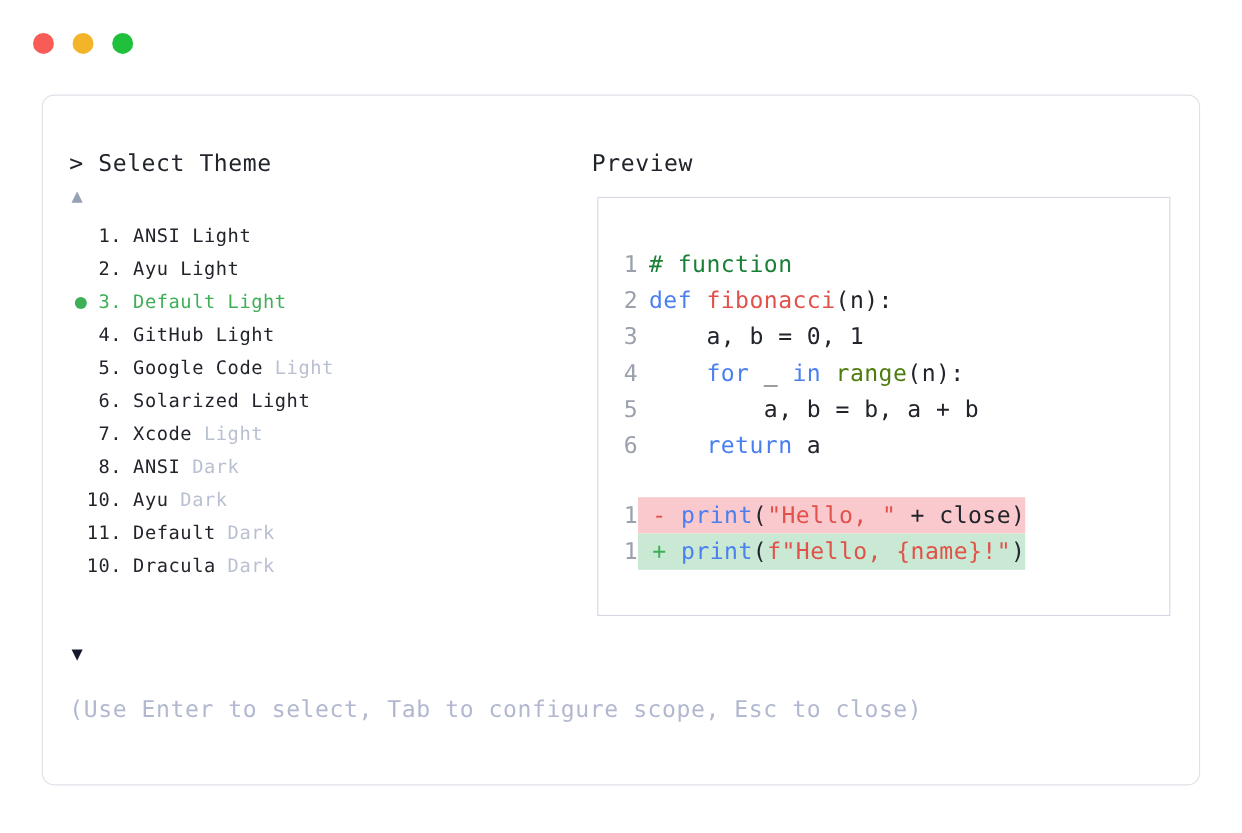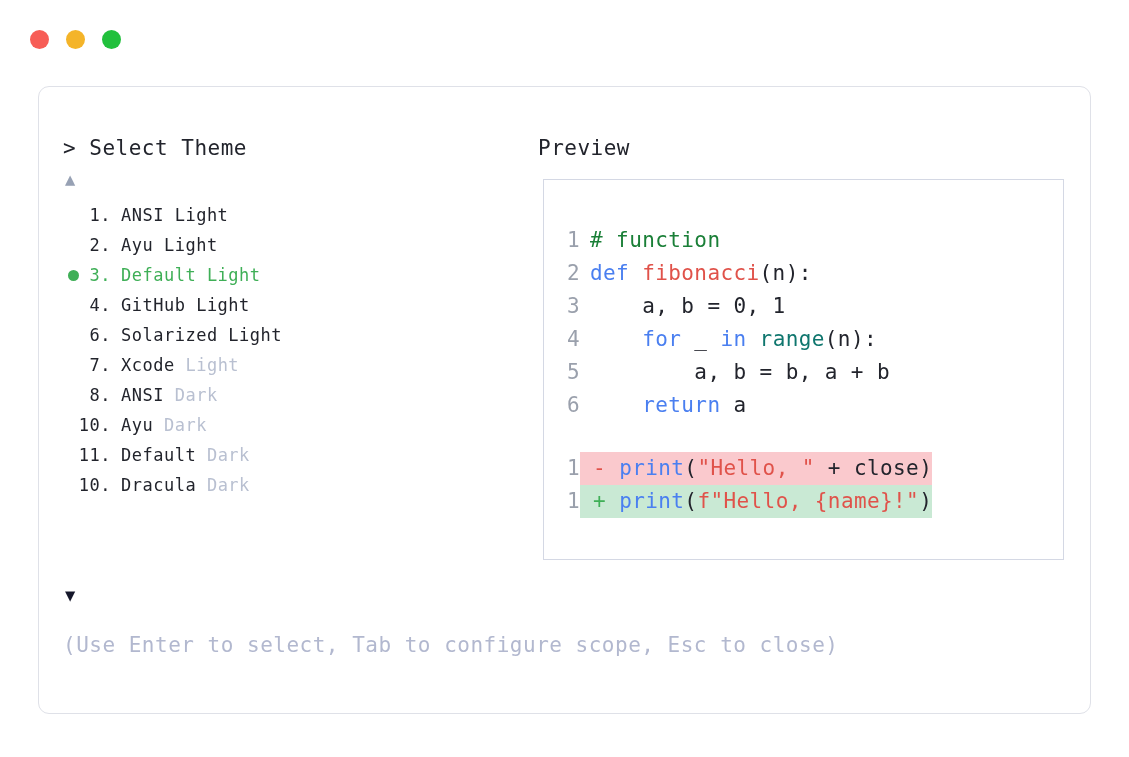--- a/index.html
+++ b/index.html
@@ -184,21 +184,21 @@
   }
   .diff-del .diff-bg { background: #fac9cd; }
   .diff-add .diff-bg { background: #c9e9d4; }
   .diff-sign-del { color: #e0524a; }
   .diff-sign-add { color: #3faf57; }
 
   
   .tok-comment { color: #1a7f37; }
   .tok-kw      { color: #4a7ff0; }
   .tok-fn      { color: #e0524a; }
-  .tok-builtin { color: #0f766e; }
+  .tok-builtin { color: #4d7c0f; }
   .tok-str     { color: #e0524a; }
   .tok-plain   { color: #22242c; }
   .tok-punc    { color: #22242c; }
 </style>
 </head>
 <body>
 
 <div class="window">
 
   <div class="titlebar">
@@ -213,20 +213,21 @@
 
       <div class="prompt-row">&gt; Select Theme</div>
 
       <div class="scroll-arrow arrow-up">▲</div>
 
       <div class="theme-list" id="theme-list">
           <div class="theme-row"><span class="theme-num">1.</span><span>ANSI Light</span></div>
           <div class="theme-row"><span class="theme-num">2.</span><span>Ayu Light</span></div>
           <div class="theme-row selected"><span class="theme-bullet"></span><span class="theme-num">3.</span><span>Default Light</span></div>
           <div class="theme-row"><span class="theme-num">4.</span><span>GitHub Light</span></div>
+          <div class="theme-row"><span class="theme-num">5.</span><span>Google Code </span><span class="theme-suffix muted">Light</span></div>
           <div class="theme-row"><span class="theme-num">6.</span><span>Solarized Light</span></div>
           <div class="theme-row"><span class="theme-num">7.</span><span>Xcode </span><span class="theme-suffix muted">Light</span></div>
           <div class="theme-row"><span class="theme-num">8.</span><span>ANSI </span><span class="theme-suffix muted">Dark</span></div>
           <div class="theme-row"><span class="theme-num">10.</span><span>Ayu </span><span class="theme-suffix muted">Dark</span></div>
           <div class="theme-row"><span class="theme-num">11.</span><span>Default </span><span class="theme-suffix muted">Dark</span></div>
           <div class="theme-row"><span class="theme-num">10.</span><span>Dracula </span><span class="theme-suffix muted">Dark</span></div>
         </div>
 
       <div class="scroll-arrow arrow-down">▼</div>
 

